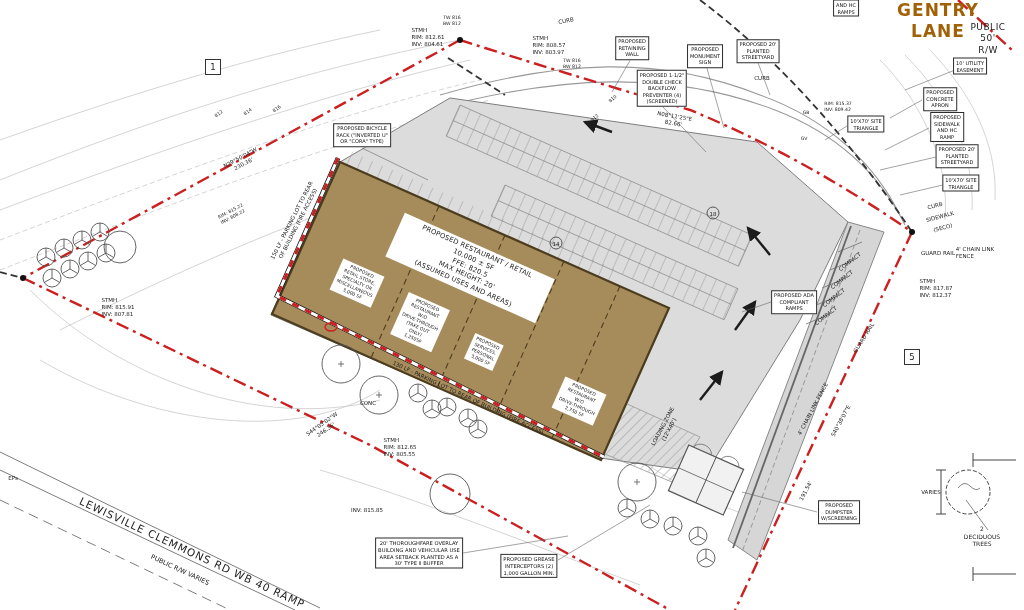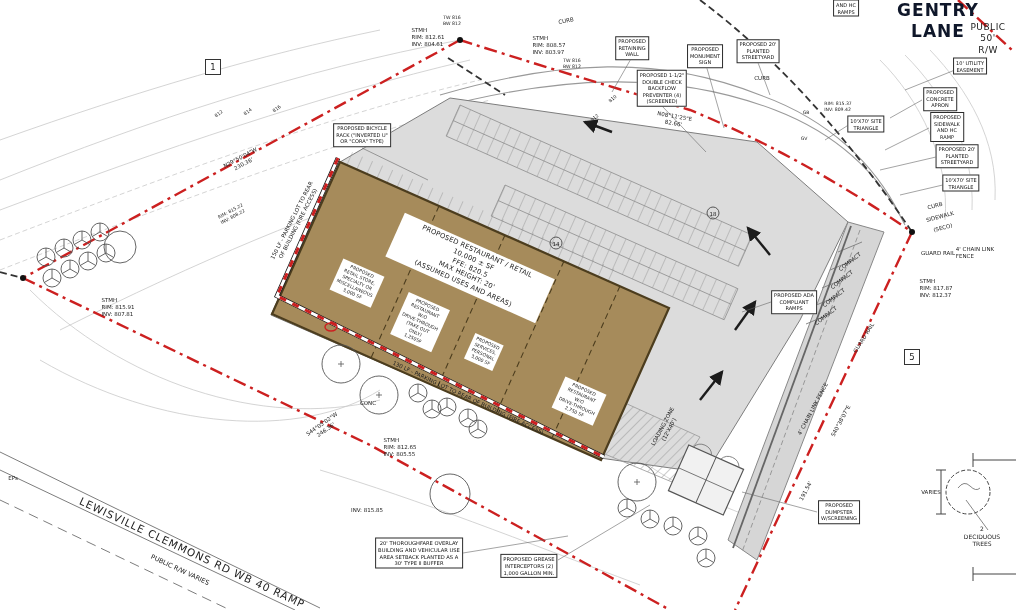--- a/index.html
+++ b/index.html
@@ -14,21 +14,21 @@
   
   .co{position:absolute;transform:translate(-50%,-50%);font-size:5px;line-height:1.3;
       background:#fff;border:1px solid #2b2b2b;padding:1px 2px;color:#111;
       white-space:pre-line;text-align:center;z-index:6;}
   .co-wide{font-size:5.2px;}
   
   .unit{position:absolute;transform:translate(-50%,-50%) rotate(24deg);font-size:4.6px;
         line-height:1.3;background:#fff;padding:2px 3px;text-align:center;
         white-space:pre-line;color:#222;z-index:5;}
   .main-label{font-size:6.8px;width:158px;letter-spacing:.2px;}
-  .road-title{font-size:17px;font-weight:bold;letter-spacing:1px;color:#0f172a;}
+  .road-title{font-size:17px;font-weight:bold;letter-spacing:1px;color:#a16207;}
   .road-sub{font-size:9px;letter-spacing:.5px;}
   .mk{position:absolute;transform:translate(-50%,-50%);width:14px;height:14px;border:1.4px solid #333;
       background:#fff;font-size:8.5px;display:flex;align-items:center;justify-content:center;z-index:6;}
   .circ{position:absolute;transform:translate(-50%,-50%);width:11px;height:11px;border:1px solid #555;
       border-radius:50%;font-size:5.5px;display:flex;align-items:center;justify-content:center;z-index:4;}
   
   .contour{stroke:#c9c9c9;stroke-width:.8;fill:none;}
   .contour-d{stroke:#c9c9c9;stroke-width:.8;fill:none;stroke-dasharray:5 3;}
   .curb{stroke:#9a9a9a;stroke-width:1.1;fill:none;}
   .roadline{stroke:#7d7d7d;stroke-width:1;fill:none;}

